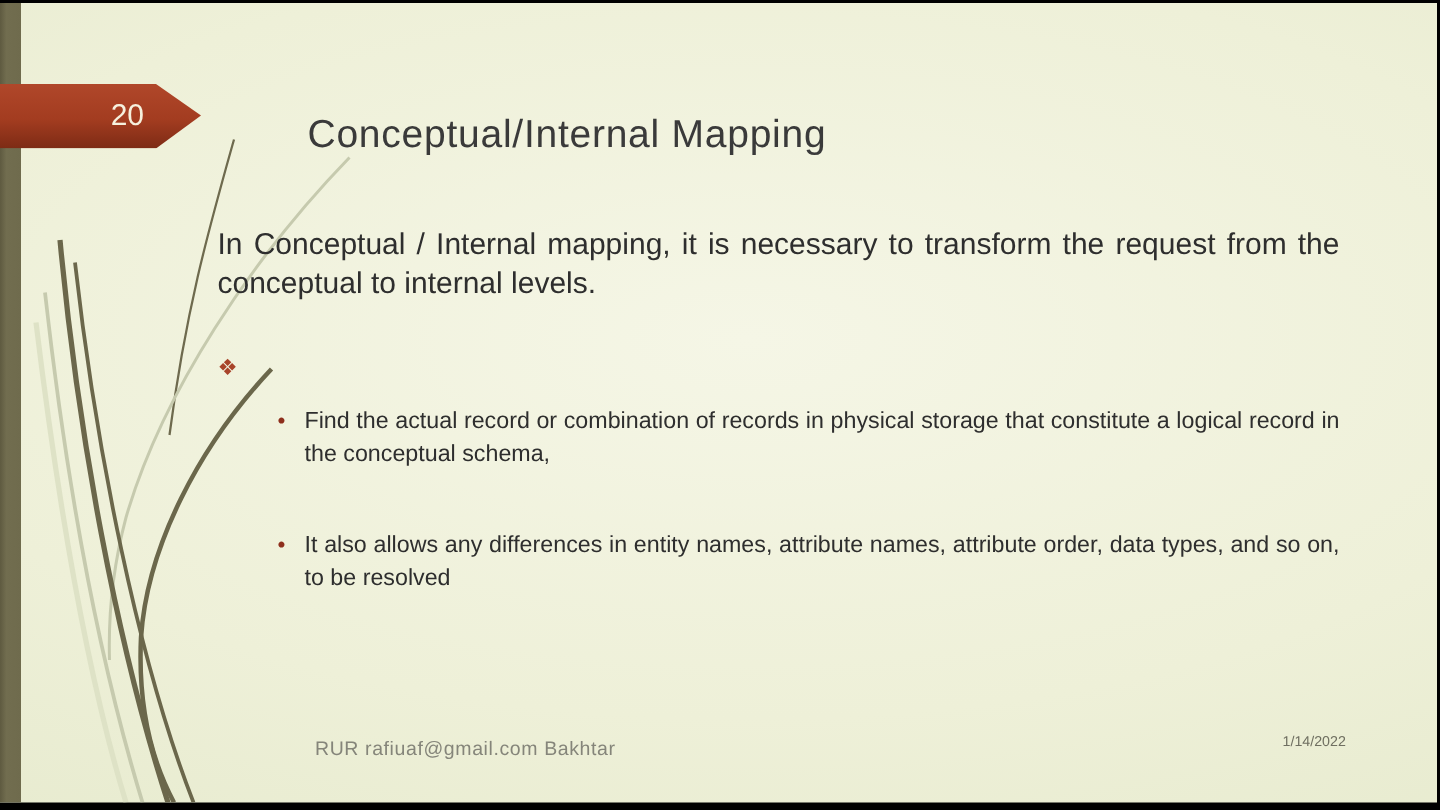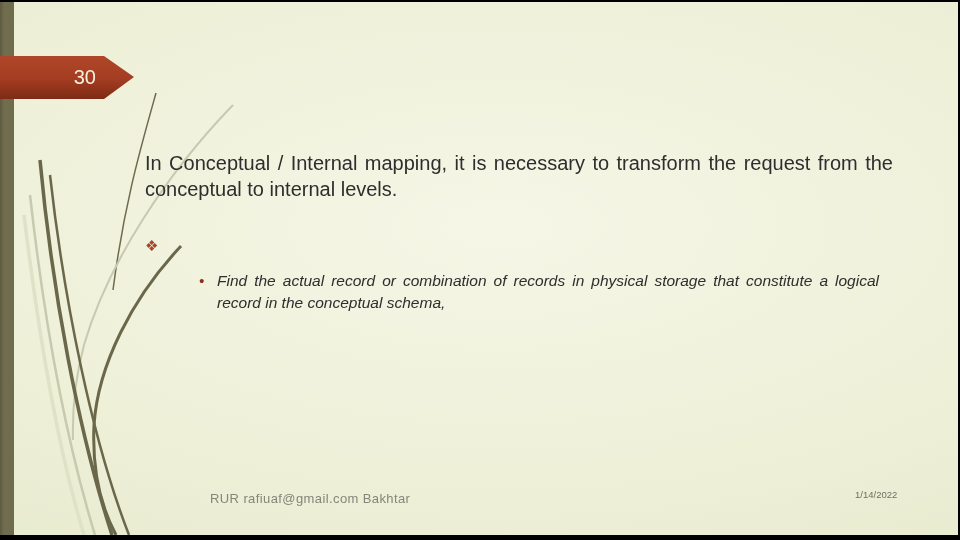--- a/index.html
+++ b/index.html
@@ -43,21 +43,21 @@
   .bullet-row{
     margin-top:34px;display:flex;align-items:flex-start;
   }
   .diamond{
     color:#a8442a;font-size:15px;line-height:20px;width:30px;flex:none;
   }
   .bullet-label{
     font-size:16.5px;line-height:20px;
   }
   .sub-bullets{
-    list-style:none;margin:14px;padding:0;font-style:italic;
+    list-style:none;margin:0;padding:0;
   }
   .sub-bullets li{
     position:relative;
     margin-top:14px;
     padding-left:58px;
     font-size:15.5px;line-height:22px;text-align:justify;
   }
   .sub-bullets li + li{margin-top:39px;}
   .sub-bullets li::before{
     content:"\2022";
@@ -85,33 +85,35 @@
       <path d="M181,244 C132,296 98,363 94,423 C92,466 100,503 116,533" fill="none" stroke="#6b674b" stroke-width="3"></path>
       <path d="M40,158 C52,288 78,428 112,533" fill="none" stroke="#6b674b" stroke-width="3.5"></path>
       <path d="M50,173 C64,298 92,438 129,533" fill="none" stroke="#6b674b" stroke-width="2.5"></path>
       <path d="M30,193 C44,318 66,438 95,533" fill="none" stroke="#c6caae" stroke-width="2.5"></path>
       <path d="M24,213 C38,328 58,448 84,533" fill="none" stroke="#dee2c6" stroke-width="3.5"></path>
     </svg>
 
     <div class="left-bar"></div>
 
     <div class="page-banner">
-      <span>30</span>
+      <span>20</span>
     </div>
 
+    <h1 class="slide-title">Conceptual/Internal Mapping</h1>
 
     <div class="content">
       <p class="intro">In Conceptual / Internal mapping, it is necessary to transform the request from the conceptual to internal levels.</p>
 
       <div class="bullet-row">
         <span class="diamond">❖</span>
       </div>
 
       <ul class="sub-bullets">
         <li>Find the actual record or combination of records in physical storage that constitute a logical record in the conceptual schema,</li>
+        <li>It also allows any differences in entity names, attribute names, attribute order, data types, and so on, to be resolved</li>
       </ul>
     </div>
 
     <span class="footer-credit">RUR rafiuaf@gmail.com Bakhtar</span>
     <span class="footer-date">1/14/2022</span>
 
   </div>
 </div>
 
 </body></html>

